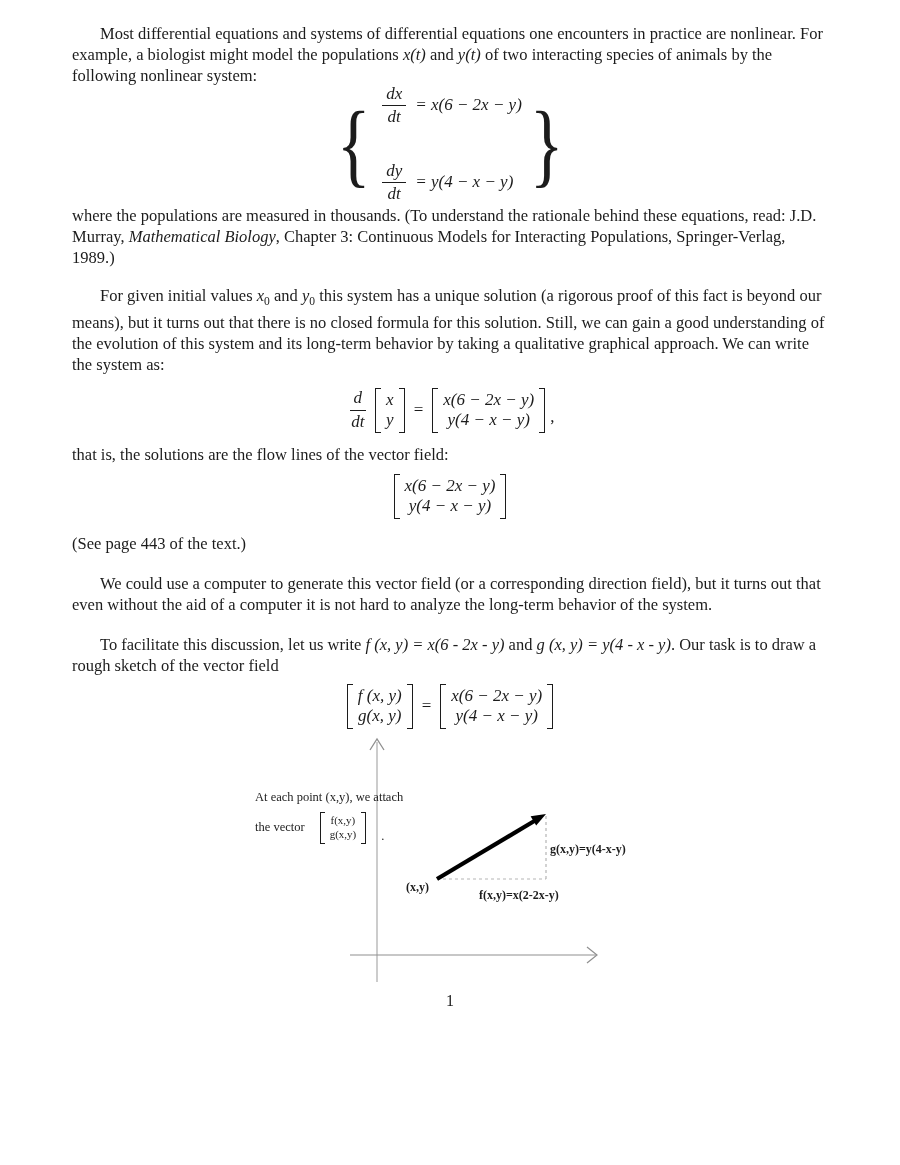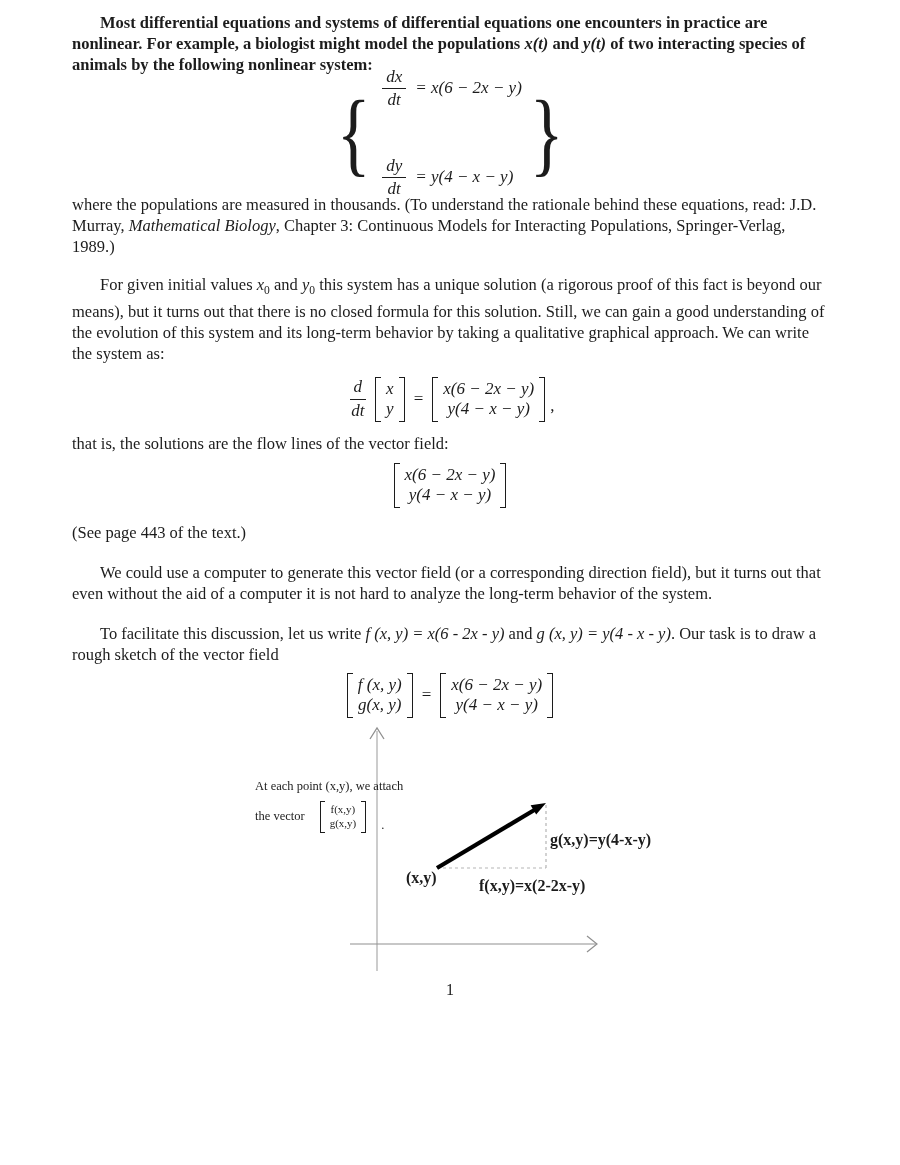--- a/index.html
+++ b/index.html
@@ -30,21 +30,21 @@
   .indent { text-indent:28px; }
   .it { font-style:italic; }
   .mathrun { font-style:italic; }
   sub { font-size:70%; }
 
   
   .eq {
     display:flex; justify-content:center; align-items:center;
     font-size:17px; font-style:italic; line-height:1.2;
   }
-  .frac { display:inline-block; text-align:center; margin:16px 4px; }
+  .frac { display:inline-block; text-align:center; margin:10px 4px; }
   .frac .num { display:block; border-bottom:1.3px solid currentColor; padding:0 4px 1px; }
   .frac .den { display:block; padding-top:1px; }
 
   .sys { display:inline-flex; flex-direction:column; gap:13px; margin:0 2px; }
   .sys-row { display:flex; align-items:center; gap:5px; }
 
   .brace {
     font-style:normal; font-size:94px; line-height:0.92;
     display:inline-block; transform:scaleX(0.75); font-weight:400;
   }
@@ -52,39 +52,39 @@
   .mat { display:inline-flex; align-items:stretch; margin:0 5px; }
   .mbl { width:5px; border:1.6px solid currentColor; border-right:none; margin-right:4px; }
   .mbr { width:5px; border:1.6px solid currentColor; border-left:none; margin-left:4px; }
   .mrows { display:flex; flex-direction:column; align-items:center; justify-content:center; padding:2px 1px; line-height:1.2; }
   .comma { font-style:normal; align-self:center; padding-top:14px; }
   .eqsign { font-style:normal; margin:0 4px; }
 
   
   .diagram { position:relative; width:900px; height:252px; margin-top:4px; }
   .diagram svg { position:absolute; left:0; top:0; }
-  .dlabel { position:absolute; font-size:16px; font-weight:600; white-space:nowrap; }
+  .dlabel { position:absolute; font-size:12px; font-weight:600; white-space:nowrap; }
   .anno { position:absolute; font-size:12.5px; font-weight:400; white-space:nowrap; }
   .anno2 { display:flex; align-items:center; gap:15px; }
   .mat.small { font-size:11px; font-style:normal; margin:0; }
   .mat.small .mbl, .mat.small .mbr { width:4px; border-width:1px; }
   .mat.small .mrows { padding:2px 1px; gap:1px; }
   .anno-period { align-self:flex-end; font-size:12.5px; }
 
   
   .footer { text-align:center; font-size:16px; margin-top:4px; }
 </style>
 </head>
 <body>
 
 <div class="page">
   <div class="content">
 
 
-    <p class="body indent" style="margin-top:12px;font-weight:bold;"><span>Most differential equations and systems of differential equations one encounters in practice are nonlinear. For example, a biologist might model the populations </span><span class="it">x(t)</span><span> and </span><span class="it">y(t)</span><span> of two interacting species of animals by the following nonlinear system:</span></p>
+    <p class="body indent" style="margin-top:23px;"><span>Most differential equations and systems of differential equations one encounters in practice are nonlinear. For example, a biologist might model the populations </span><span class="it">x(t)</span><span> and </span><span class="it">y(t)</span><span> of two interacting species of animals by the following nonlinear system:</span></p>
 
     <div class="eq" style="margin-top:6px; height:104px;">
       <span class="brace">{</span>
       <div class="sys">
         <div class="sys-row">
           <span class="frac">
               <span class="num">dx</span>
               <span class="den">dt</span>
             </span>
           <span>= x(6 − 2x − y)</span>

